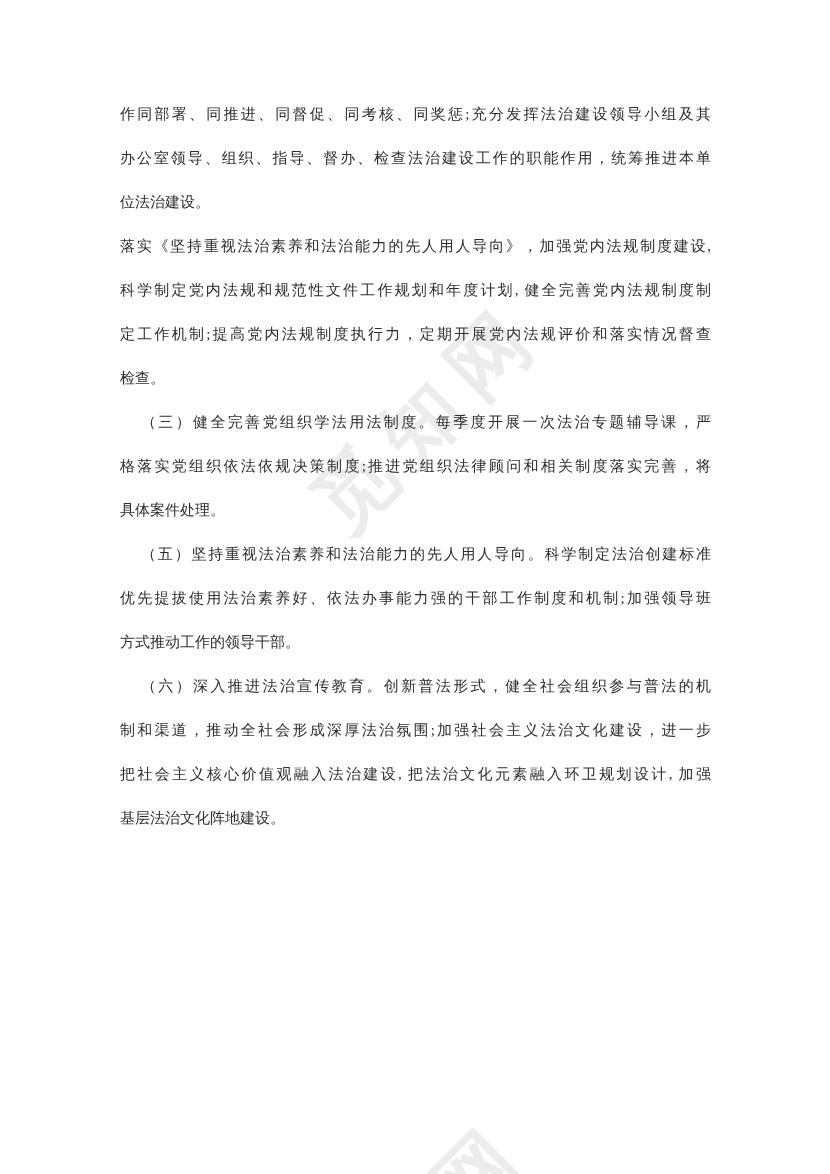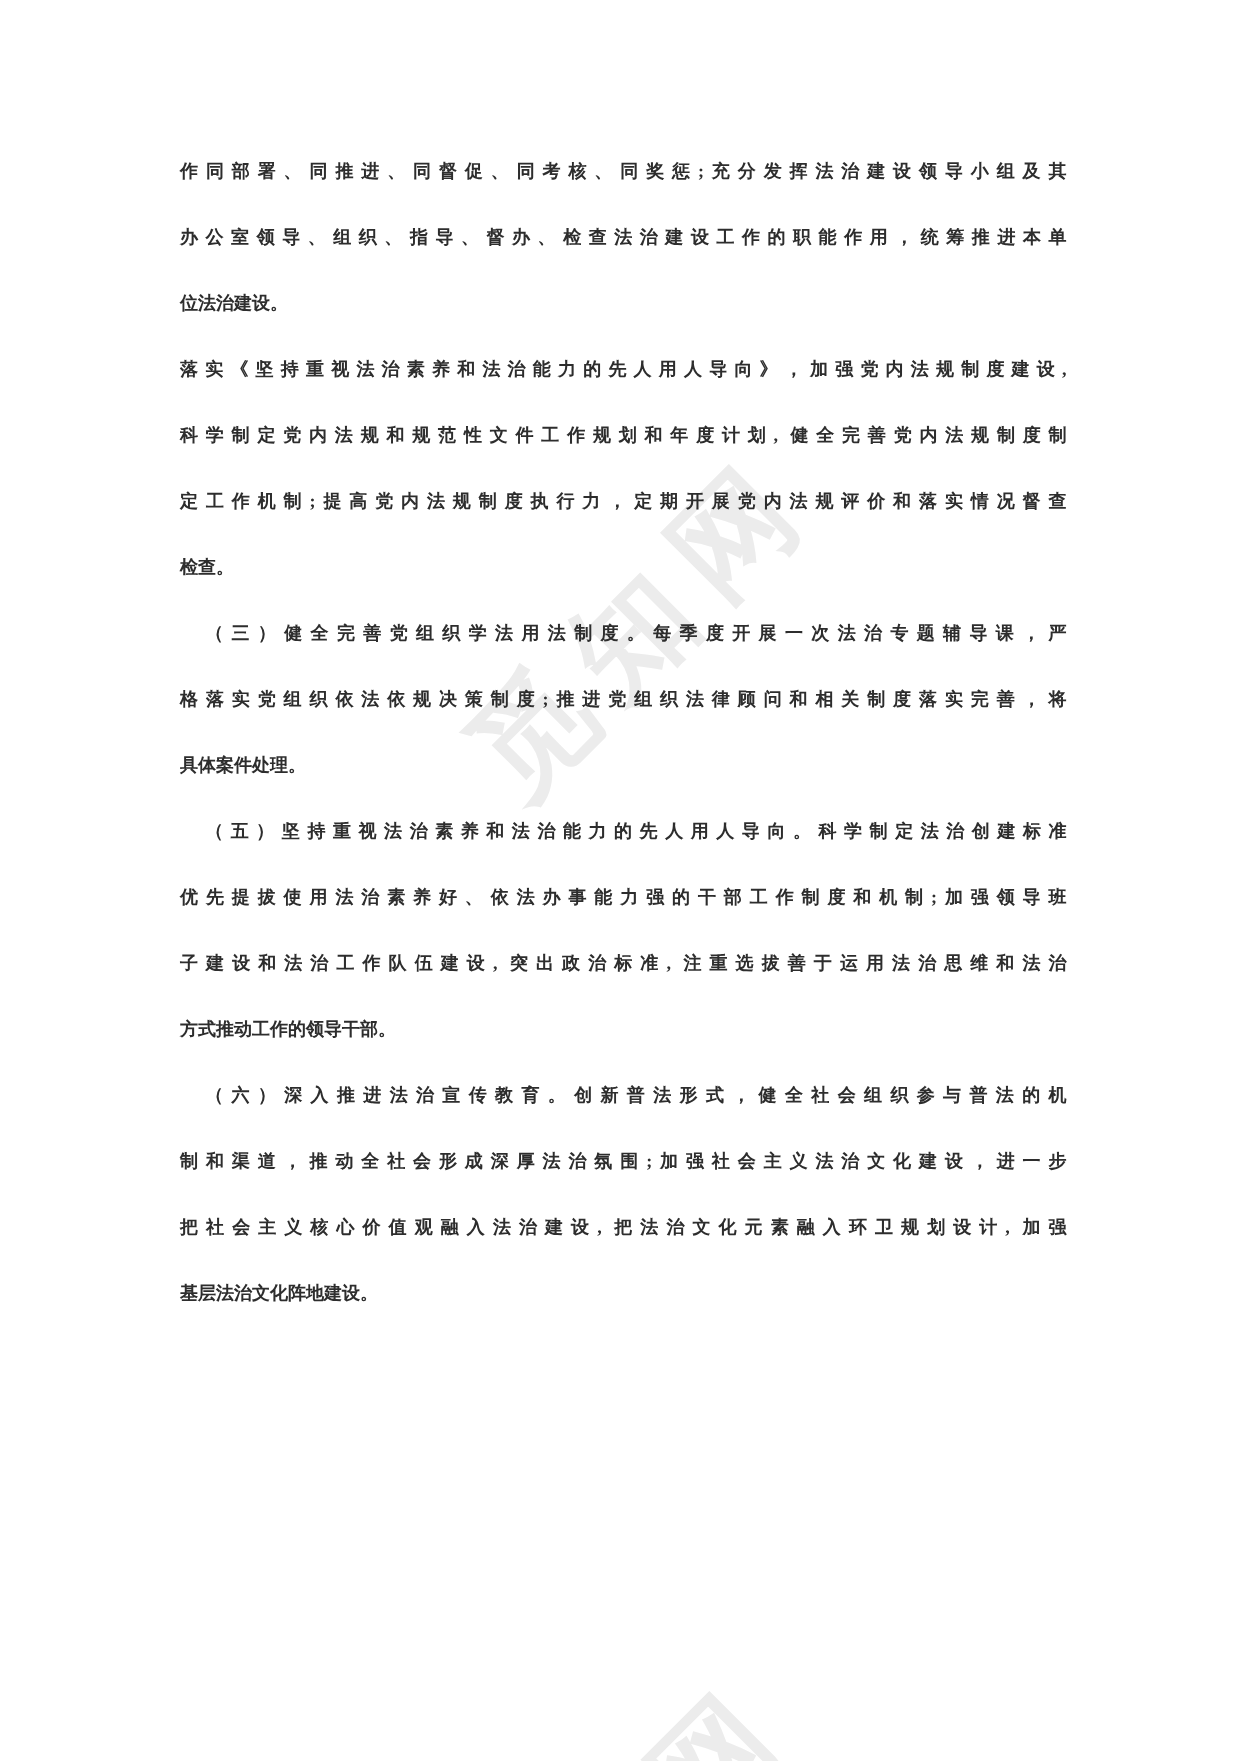--- a/index.html
+++ b/index.html
@@ -33,23 +33,22 @@
     pointer-events: none;
   }
   .watermark.wm-center { left: 428px; top: 418px; }
   .watermark.wm-bottom { left: 415px; top: 1236px; }
   .doc-body {
     position: absolute;
     z-index: 1;
     left: 120px;
     top: 92px;
     width: 591px;
-    font-size: 12px;
+    font-size: 15px;
     color: #2d2d2d;
-    font-weight: bold;
   }
   .line {
     height: 44px;
     line-height: 44px;
     white-space: nowrap;
     text-align: justify;
     text-align-last: justify;
     text-justify: inter-character;
   }
   .line.para-end {
@@ -72,20 +71,19 @@
       <div class="line para-end">位法治建设。</div>
       <div class="line">落实《坚持重视法治素养和法治能力的先人用人导向》，加强党内法规制度建设,</div>
       <div class="line">科学制定党内法规和规范性文件工作规划和年度计划, 健全完善党内法规制度制</div>
       <div class="line">定工作机制;提高党内法规制度执行力，定期开展党内法规评价和落实情况督查</div>
       <div class="line para-end">检查。</div>
       <div class="line indent">（三）健全完善党组织学法用法制度。每季度开展一次法治专题辅导课，严</div>
       <div class="line">格落实党组织依法依规决策制度;推进党组织法律顾问和相关制度落实完善，将</div>
       <div class="line para-end">具体案件处理。</div>
       <div class="line indent">（五）坚持重视法治素养和法治能力的先人用人导向。科学制定法治创建标准</div>
       <div class="line">优先提拔使用法治素养好、依法办事能力强的干部工作制度和机制;加强领导班</div>
-      <div class="line">子建设和法治工作队伍建设, 突出政治标准, 注重选拔善于运用法治思维和法治</div>
       <div class="line para-end">方式推动工作的领导干部。</div>
       <div class="line indent">（六）深入推进法治宣传教育。创新普法形式，健全社会组织参与普法的机</div>
       <div class="line">制和渠道，推动全社会形成深厚法治氛围;加强社会主义法治文化建设，进一步</div>
       <div class="line">把社会主义核心价值观融入法治建设, 把法治文化元素融入环卫规划设计, 加强</div>
       <div class="line para-end">基层法治文化阵地建设。</div>
     </div>
 </div>
 
 </body></html>

